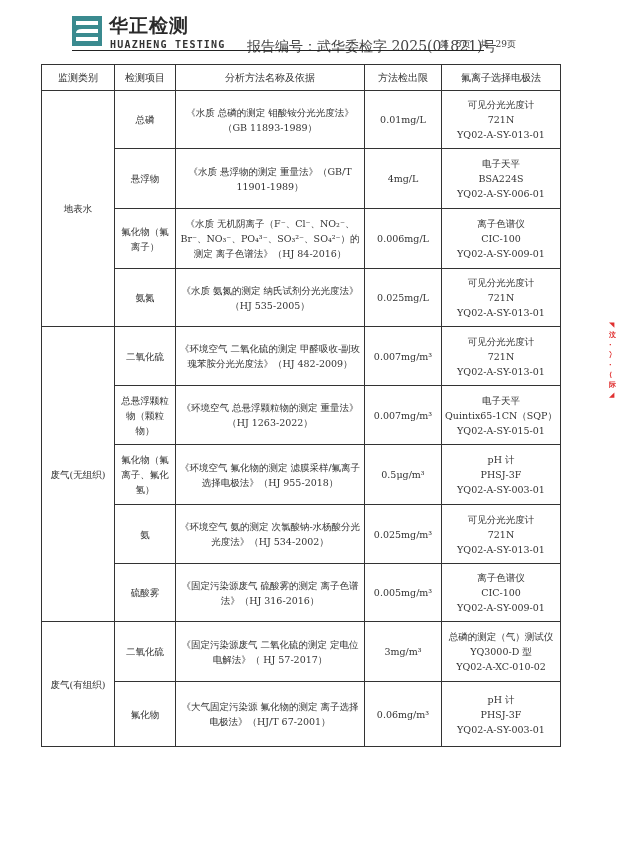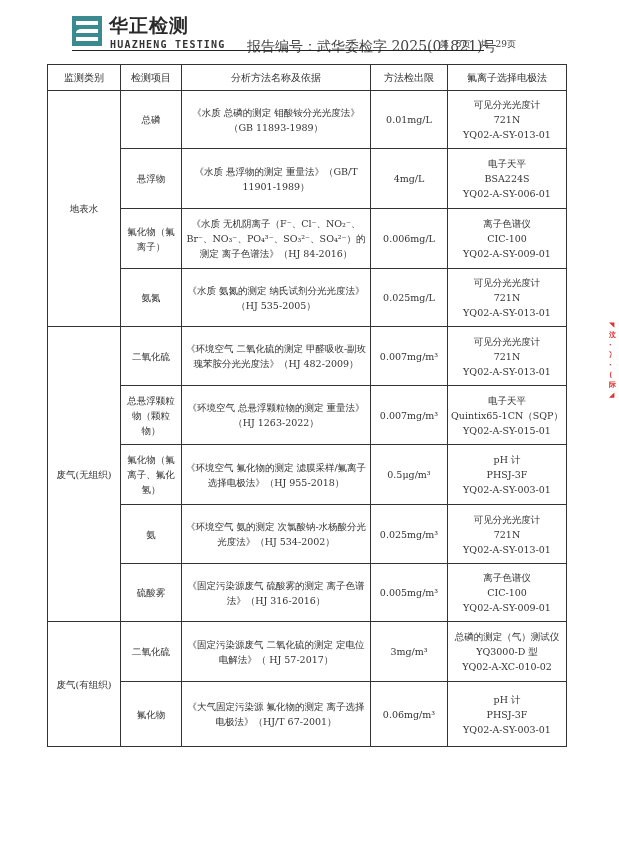--- a/index.html
+++ b/index.html
@@ -4,21 +4,21 @@
 <style>
   html,body{margin:0;padding:0;background:#fff;}
   body{width:619px;height:844px;position:relative;overflow:hidden;font-family:"DejaVu Serif","Liberation Serif",serif;color:#222;}
   .header{position:absolute;left:0;top:0;width:619px;height:60px;}
   .logo-mark{position:absolute;left:72px;top:16px;width:30px;height:30px;}
   .logo-cn{position:absolute;left:109px;top:13px;font-family:"DejaVu Sans",sans-serif;font-weight:bold;font-size:19px;letter-spacing:1px;color:#2a2a2a;}
   .logo-en{position:absolute;left:110px;top:39px;font-family:"DejaVu Sans Mono",monospace;font-weight:bold;font-size:10px;letter-spacing:1.2px;color:#333;}
   .report-no{position:absolute;left:231px;top:38px;font-size:14px;color:#444;margin-left:16px;}
   .page-info{position:absolute;left:440px;top:38px;font-size:9px;color:#444;word-spacing:4px;}
   .hline{position:absolute;left:72px;top:50px;width:412px;height:1px;background:#222;}
-  table{position:absolute;left:47px;top:64px;width:519px;border-collapse:collapse;table-layout:fixed;}
+  table{position:absolute;left:41px;top:64px;width:519px;border-collapse:collapse;table-layout:fixed;}
   td,th{border:1px solid #333;text-align:center;vertical-align:middle;font-size:9.5px;line-height:15px;padding:2px 3px;font-weight:normal;color:#333;}
   th{height:21px;font-size:10px;}
   .outer{border:1.5px solid #555;}
   .stamp{position:absolute;left:609px;top:320px;width:10px;height:120px;}
   .stamp span{display:block;color:#e03030;font-size:7px;line-height:10px;font-weight:bold;font-family:"DejaVu Sans",sans-serif;}
 </style>
 </head>
 <body>
 
 <div class="header">

